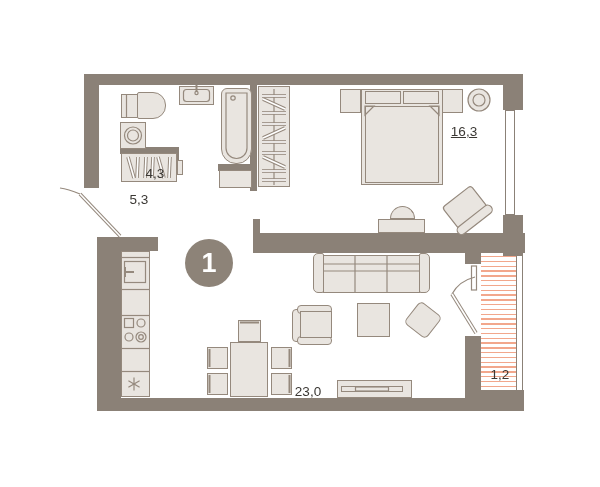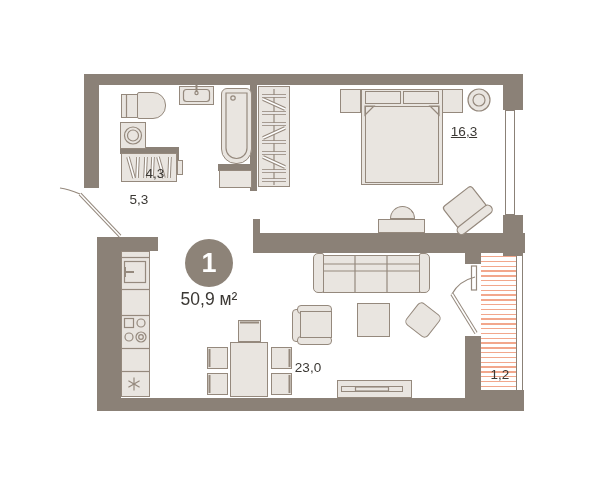--- a/index.html
+++ b/index.html
@@ -199,18 +199,17 @@
         <line class="s" x1="134" y1="377.5" x2="134" y2="390.5"></line>
         <line class="s" x1="128.4" y1="380.7" x2="139.6" y2="387.3"></line>
         <line class="s" x1="139.6" y1="380.7" x2="128.4" y2="387.3"></line>
       </g>
     </g>
   </svg>
 
   <div class="label" style="left:137px;top:123px;width:36px;margin-top:43px;">4,3</div>
   <div class="label" style="left:121px;top:192px;width:36px;">5,3</div>
   <div class="label" style="left:442px;top:124px;width:44px;text-decoration:underline;">16,3</div>
-  <div class="label" style="left:292px;top:360px;width:32px;">23,0</div>
+  <div class="label" style="left:292px;top:384px;width:32px;">23,0</div>
   <div class="label" style="left:483px;top:367px;width:34px;">1,2</div>
   <div class="badge">1</div>
-  <div class="area-text">50,9 м²</div>
 
 </div>
 
 </body></html>

